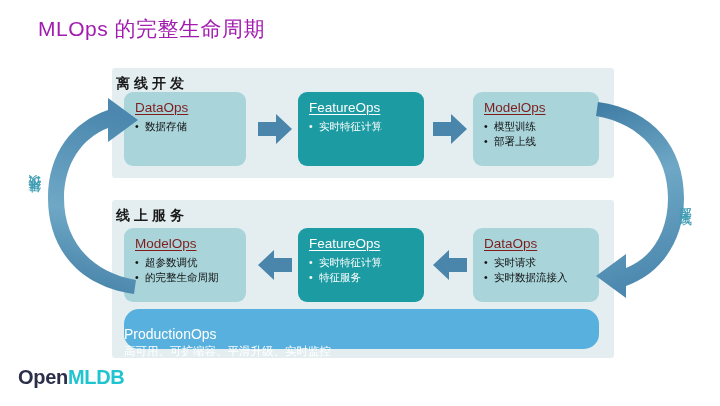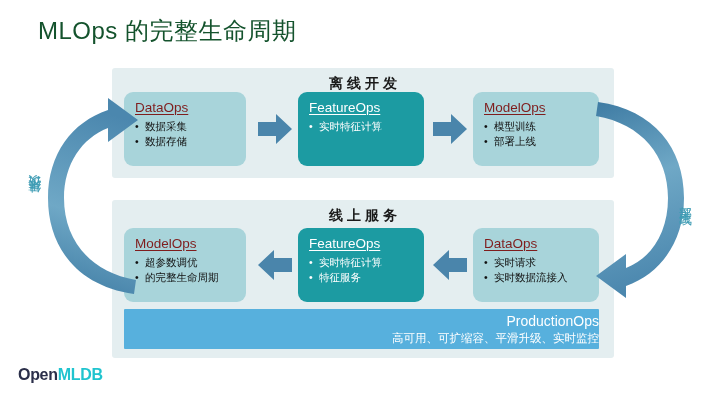--- a/index.html
+++ b/index.html
@@ -19,22 +19,22 @@
     left: 0; top: 0;
     width: 720px;
     height: 406px;
   }
 
   
   .title {
     position: absolute;
     left: 38px;
     top: 15px;
-    font-size: 24px;
-    color: #14532d;
+    font-size: 21px;
+    color: #a21caf;
     letter-spacing: 0.5px;
     white-space: nowrap;
     font-weight: 400;
   }
 
   
   .panel {
     position: absolute;
     background: #e4eef0;
     border-radius: 3px;
@@ -49,21 +49,21 @@
     left: 112px;
     top: 200px;
     width: 502px;
     height: 158px;
   }
   .panel-title {
     position: absolute;
     left: 0;
     top: 7px;
     width: 100%;
-    text-align: center;
+    text-align: left;
     font-size: 14px;
     font-weight: bold;
     color: #1a1a1a;
     letter-spacing: 4px;
     text-indent: 4px;
   }
 
   
   .card {
     position: absolute;
@@ -123,24 +123,24 @@
   #card-dataops-online   { left: 473px; top: 228px; width: 126px; height: 74px; }
 
   
   #production-bar {
     position: absolute;
     left: 124px;
     top: 309px;
     width: 475px;
     height: 40px;
     background: #57b0dd;
-    border-radius: 1px;
-    text-align: right;
+    border-radius: 15px;
+    text-align: left;
     box-sizing: border-box;
-    padding-top: 3px;
+    padding-top: 16px;
   }
   #production-bar .pb-title {
     font-size: 14px;
     color: #ffffff;
     line-height: 18px;
   }
   #production-bar .pb-sub {
     font-size: 11.5px;
     color: #ffffff;
     line-height: 16px;
@@ -193,21 +193,21 @@
   #label-deploy {
     left: 676px;
     top: 196px;
   }
 
   
   #logo {
     position: absolute;
     left: 18px;
     top: 366px;
-    font-size: 16px;
+    font-size: 20px;
     font-weight: bold;
     letter-spacing: -0.3px;
     white-space: nowrap;
   }
   #logo .logo-open { color: #2b2f4a; }
   #logo .logo-mldb { color: #20c4cf; }
 </style>
 </head>
 <body>
 
@@ -215,21 +215,20 @@
 
   <div class="title">MLOps 的完整生命周期</div>
 
   <div class="panel" id="panel-offline">
     <div class="panel-title">离线开发</div>
   </div>
 
   <div class="card light" id="card-dataops-offline">
     <div class="card-title">DataOps</div>
     <ul class="bullets">
-      <li>数据采集</li>
       <li>数据存储</li>
     </ul>
   </div>
 
   <div class="card teal" id="card-featureops-offline">
     <div class="card-title">FeatureOps</div>
     <ul class="bullets">
       <li>实时特征计算</li>
     </ul>
   </div>

